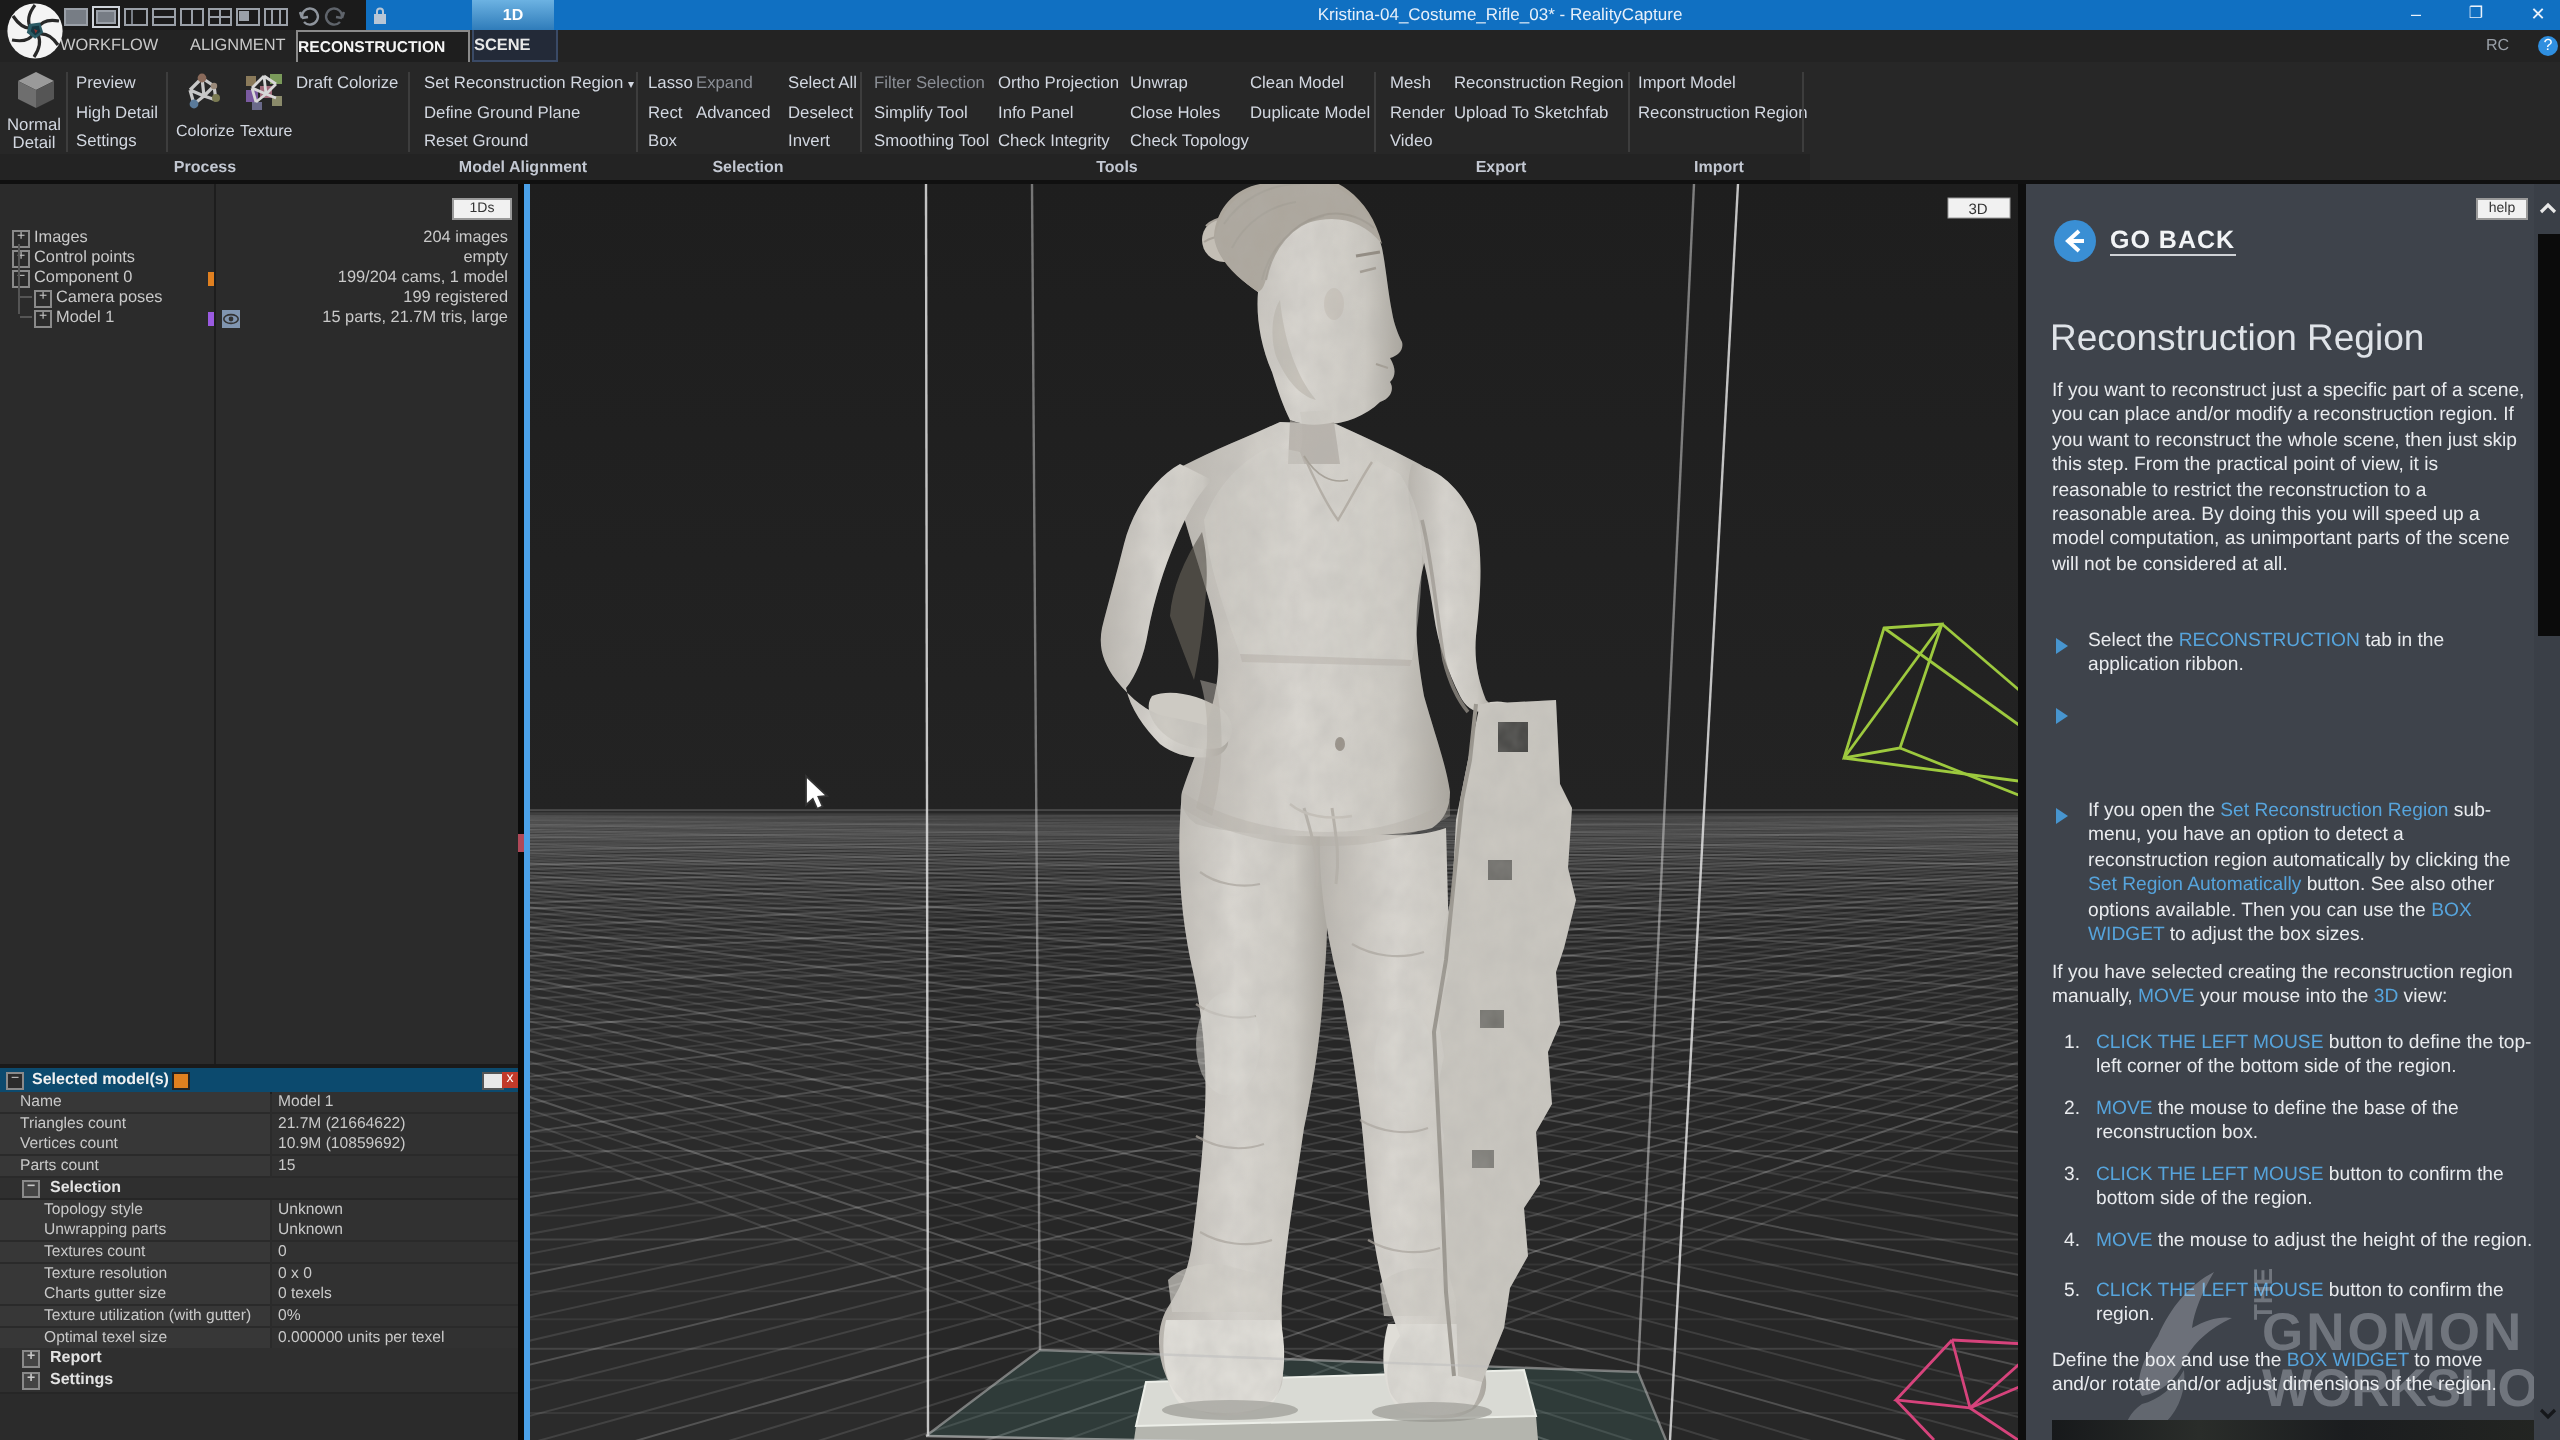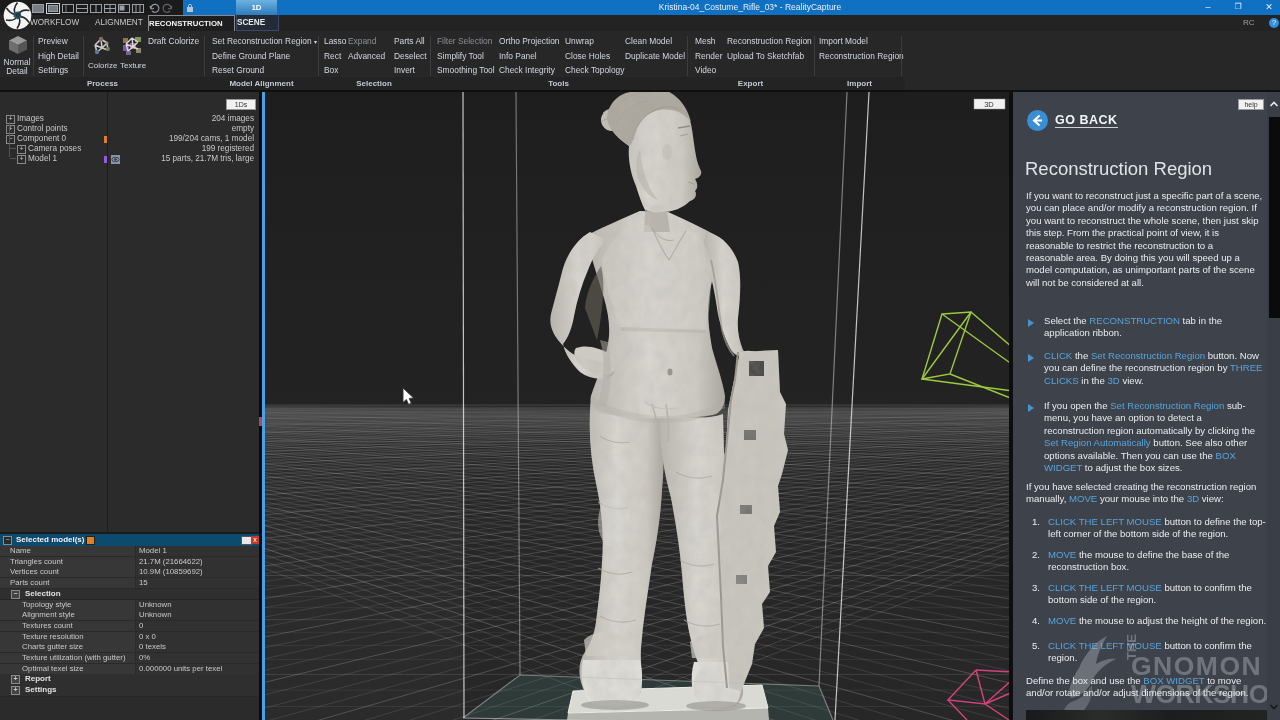--- a/index.html
+++ b/index.html
@@ -164,21 +164,21 @@
     <div class="abs div" style="left:204px;"></div>
     <div class="abs it" style="left:212px;top:5px;">Set Reconstruction Region <span style="font-size:6px;">▾</span></div>
     <div class="abs it" style="left:212px;top:19.5px;">Define Ground Plane</div>
     <div class="abs it" style="left:212px;top:34px;">Reset Ground</div>
     <div class="abs div" style="left:318px;"></div>
     <div class="abs it" style="left:324px;top:5px;">Lasso</div>
     <div class="abs it" style="left:324px;top:19.5px;">Rect</div>
     <div class="abs it" style="left:324px;top:34px;">Box</div>
     <div class="abs it dim" style="left:348px;top:5px;">Expand</div>
     <div class="abs it" style="left:348px;top:19.5px;">Advanced</div>
-    <div class="abs it" style="left:394px;top:5px;">Parts All</div>
+    <div class="abs it" style="left:394px;top:5px;">Select All</div>
     <div class="abs it" style="left:394px;top:19.5px;">Deselect</div>
     <div class="abs it" style="left:394px;top:34px;">Invert</div>
     <div class="abs div" style="left:430px;"></div>
     <div class="abs it dim" style="left:437px;top:5px;">Filter Selection</div>
     <div class="abs it" style="left:437px;top:19.5px;">Simplify Tool</div>
     <div class="abs it" style="left:437px;top:34px;">Smoothing Tool</div>
     <div class="abs it" style="left:499px;top:5px;">Ortho Projection</div>
     <div class="abs it" style="left:499px;top:19.5px;">Info Panel</div>
     <div class="abs it" style="left:499px;top:34px;">Check Integrity</div>
     <div class="abs it" style="left:565px;top:5px;">Unwrap</div>
@@ -284,21 +284,21 @@
     <div class="abs prow sub" style="top:65.5px;">
 <span class="lab">
           <span>Topology style</span>
         </span>
         <span class="val">
           <span>Unknown</span>
         </span>
       </div>
     <div class="abs prow sub" style="top:76.2px;">
 <span class="lab">
-          <span>Alignment style</span>
+          <span>Unwrapping parts</span>
         </span>
         <span class="val">
           <span>Unknown</span>
         </span>
       </div>
     <div class="abs prow sub" style="top:86.9px;padding-left:45px;">
 <span class="lab">
           <span>Textures count</span>
         </span>
         <span class="val">
@@ -722,21 +722,20 @@
     <div class="abs" style="left:42px;top:21px;font-size:12.5px;font-weight:bold;color:#f2f4f6;letter-spacing:0.5px;border-bottom:1px solid #cfd2d6;padding-bottom:0px;">GO BACK</div>
     <div class="abs" style="left:12px;top:66px;font-size:18.5px;color:#dfe3e8;">Reconstruction Region</div>
     <div class="txt" style="left:13px;top:98px;width:237px;">If you want to reconstruct just a specific part of a scene,
 you can place and/or modify a reconstruction region. If you want to reconstruct the whole scene, then just skip
 this step. From the practical point of view, it is reasonable to restrict the reconstruction to a reasonable
 area. By doing this you will speed up a model computation, as unimportant parts of the scene will not be
 considered at all.</div>
     <div class="barrow abs" style="left:15px;top:227px;"></div>
     <div class="txt" style="left:31px;top:223px;width:224px;">Select the <a>RECONSTRUCTION</a> tab in the application ribbon.</div>
     <div class="barrow abs" style="left:15px;top:262px;"></div>
-    <div class="txt" style="left:31px;top:258px;width:222px;"><a>CLICK</a> the <a>Set Reconstruction Region</a> button. Now you can define the reconstruction region by <a>THREE CLICKS</a> in the <a>3D</a> view.</div>
     <div class="barrow abs" style="left:15px;top:312px;"></div>
     <div class="txt" style="left:31px;top:308px;width:213px;">If you open the <a>Set Reconstruction Region</a> sub-menu, you have an option to detect a reconstruction region automatically by clicking the <a>Set Region Automatically</a> button. See also other options available. Then you can use the <a>BOX WIDGET</a> to adjust the box sizes.</div>
     <div class="txt" style="left:13px;top:389px;width:240px;">If you have selected creating the reconstruction region manually, <a>MOVE</a> your mouse into the <a>3D</a> view:</div>
     <div class="txt" style="left:19px;top:424px;width:14px;">1.</div>
     <div class="txt" style="left:35px;top:424px;width:218px;"><a>CLICK THE LEFT MOUSE</a> button to define the top-left corner of the bottom side of the region.</div>
     <div class="txt" style="left:19px;top:457px;width:14px;">2.</div>
     <div class="txt" style="left:35px;top:457px;width:218px;"><a>MOVE</a> the mouse to define the base of the reconstruction box.</div>
     <div class="txt" style="left:19px;top:490px;width:14px;">3.</div>
     <div class="txt" style="left:35px;top:490px;width:218px;"><a>CLICK THE LEFT MOUSE</a> button to confirm the bottom side of the region.</div>
     <div class="txt" style="left:19px;top:523px;width:14px;">4.</div>

